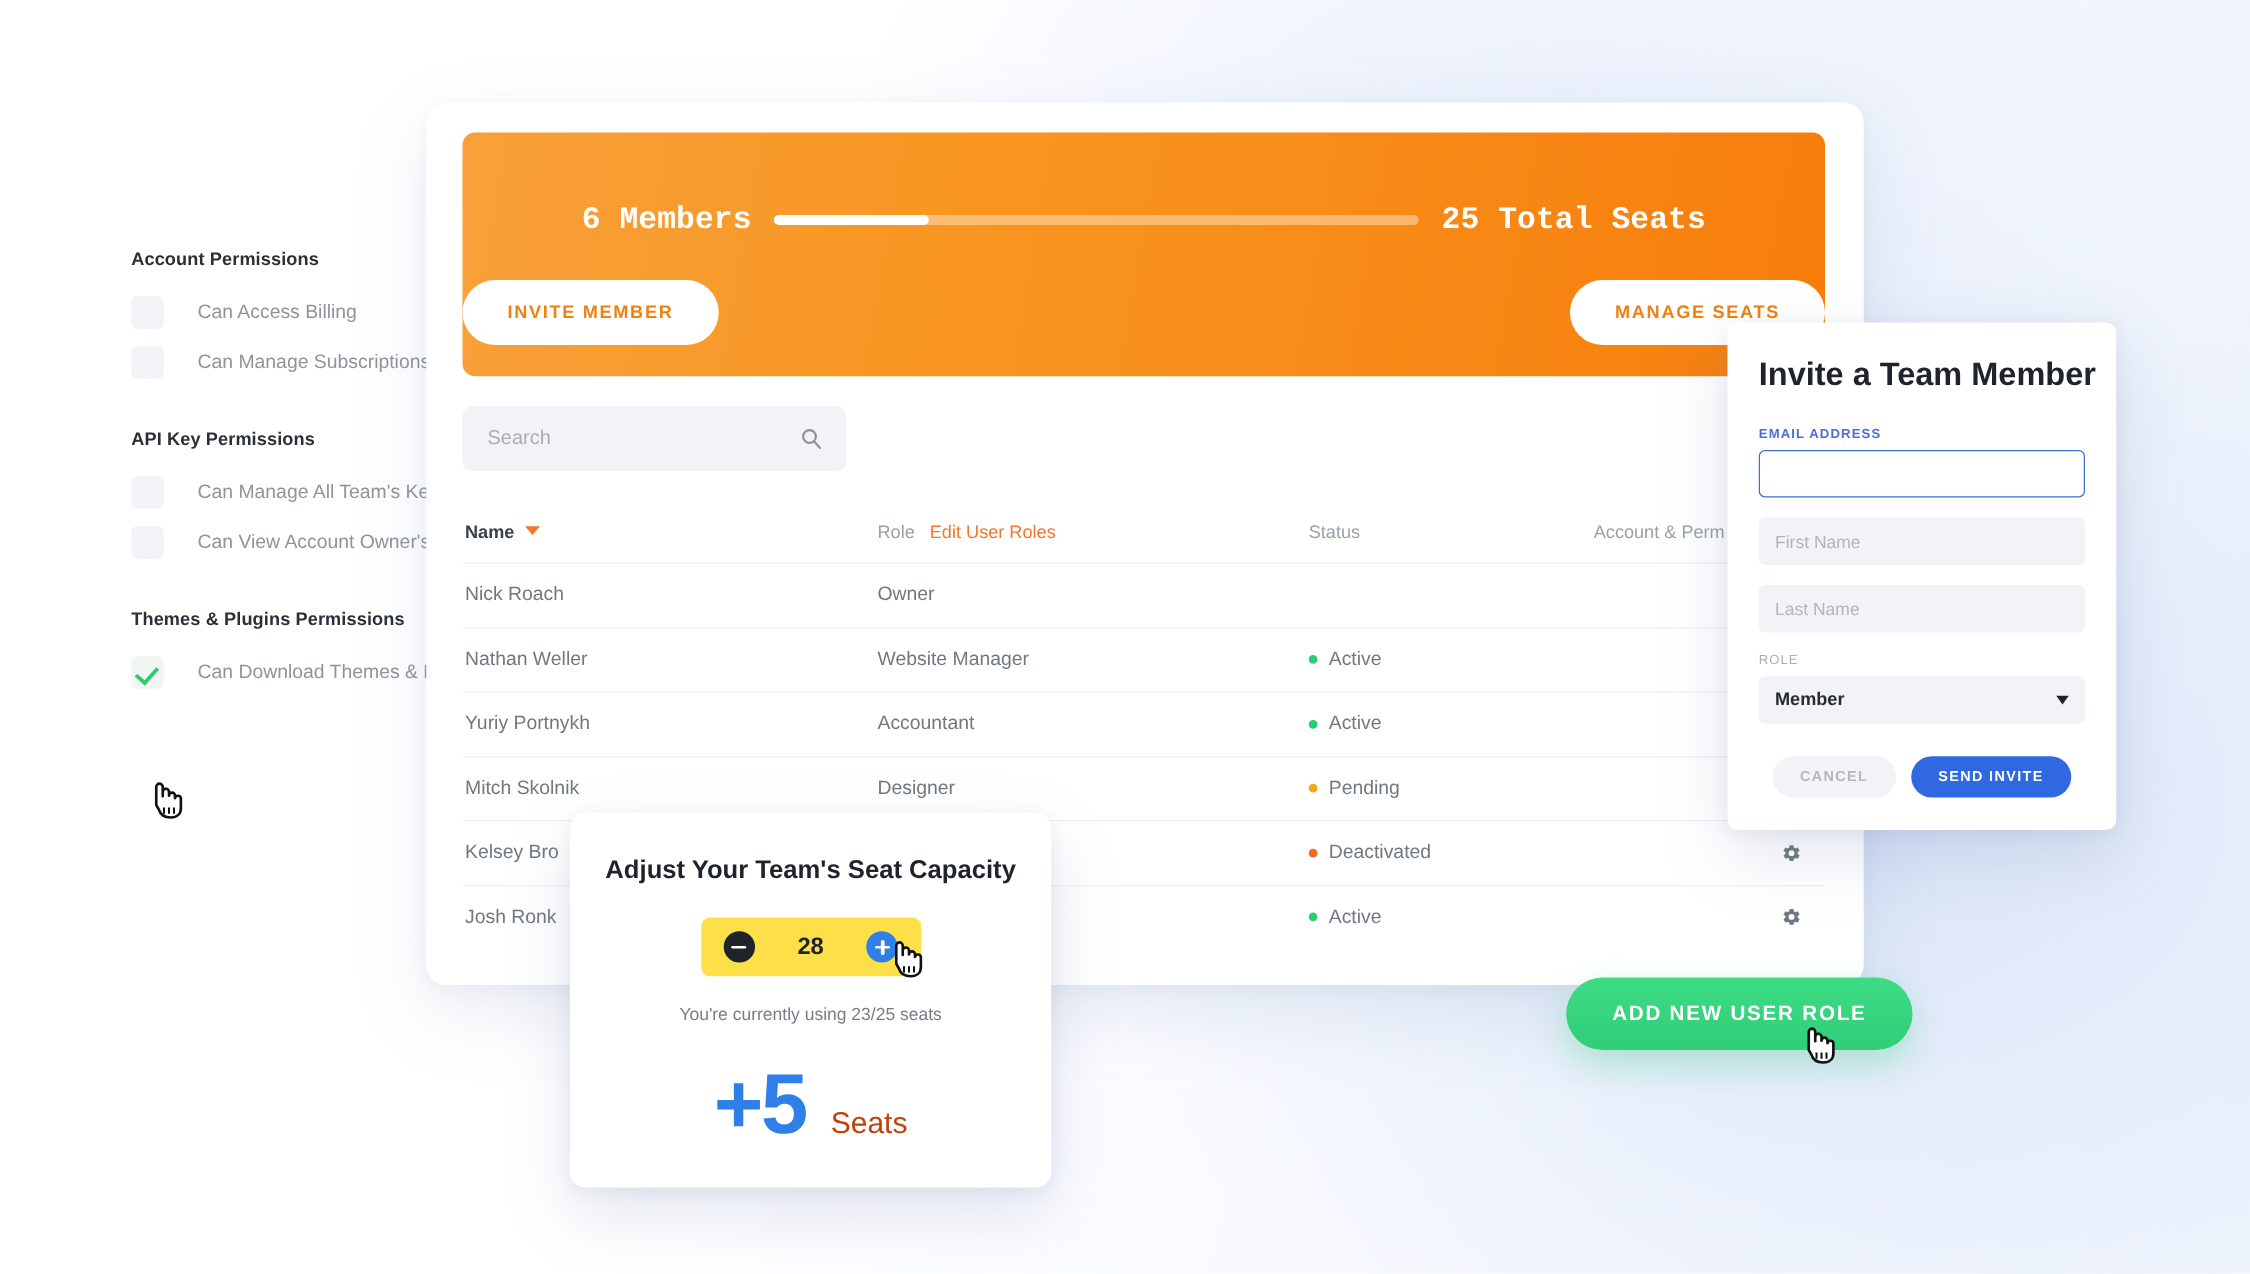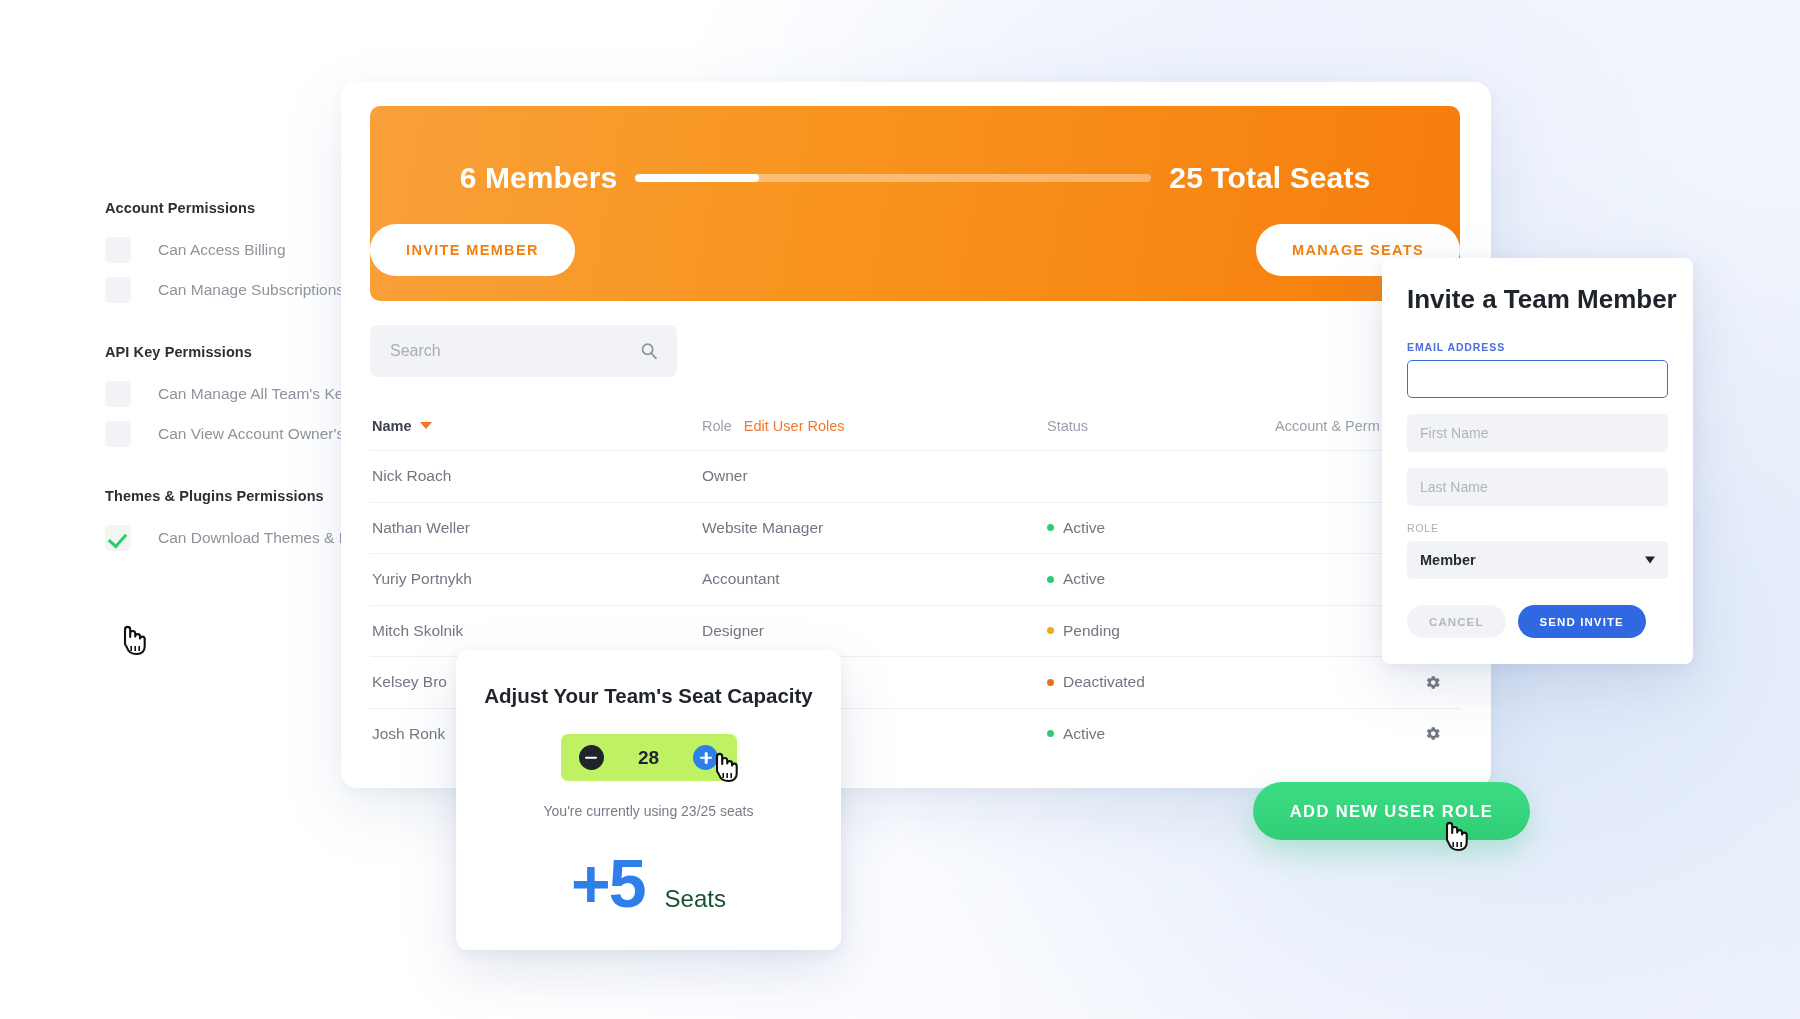--- a/index.html
+++ b/index.html
@@ -88,24 +88,25 @@
   #seat-meter-row {
     position: absolute;
     left: 0; right: 0; top: 55px;
     display: flex;
     align-items: center;
     justify-content: center;
     gap: 18px;
   }
   .seat-count {
     color: #ffffff;
-    font-size: 30px;
+    font-size: 25px;
     font-weight: bold;
     white-space: nowrap;
     letter-spacing: 0.1px;
+    font-family: Liberation Mono, monospace;
   }
   #seat-progress-track {
     width: 516px; height: 8px;
     border-radius: 5px;
     background: rgba(255,255,255,0.38);
     position: relative;
     overflow: hidden;
   }
   #seat-progress-fill {
     position: absolute; left: 0; top: 0; bottom: 0;
@@ -280,21 +281,21 @@
   #role-caret {
     position: absolute; right: 13px; top: 50%;
     transform: translateY(-50%);
     width: 0; height: 0;
     border-left: 5.5px solid transparent;
     border-right: 5.5px solid transparent;
     border-top: 7px solid #1f232b;
   }
   #invite-actions {
     display: flex;
-    justify-content: flex-start;
+    justify-content: center;
     align-items: center;
     gap: 12px;
     margin-top: 26px;
   }
   #cancel-btn {
     background: #f2f3f6;
     color: #b3b7c0;
     border: none;
     border-radius: 20px;
     height: 33px;
@@ -334,21 +335,21 @@
   #seat-popup-title {
     font-size: 20.5px;
     font-weight: bold;
     color: #1f232b;
     margin: 0 0 26px 0;
     white-space: nowrap;
   }
   #stepper {
     width: 176px; height: 47px;
     margin: 0 auto;
-    background: #bef264;
+    background: #fde047;
     border-radius: 7px;
     display: flex;
     align-items: center;
     justify-content: space-between;
     padding: 0 18px;
     box-sizing: border-box;
     position: relative;
   }
   .step-btn {
     width: 25px; height: 25px;
@@ -391,21 +392,21 @@
     line-height: 1;
   }
   #seat-delta-num {
     font-size: 68px;
     font-weight: bold;
     color: #2f7fe8;
     letter-spacing: -2px;
   }
   #seat-delta-label {
     font-size: 24px;
-    color: #14532d;
+    color: #c2410c;
     margin-left: 20px;
   }
 
   
   #add-role-btn {
     position: absolute;
     left: 1253px; top: 782px;
     width: 277px; height: 58px;
     border: none;
     border-radius: 30px;

